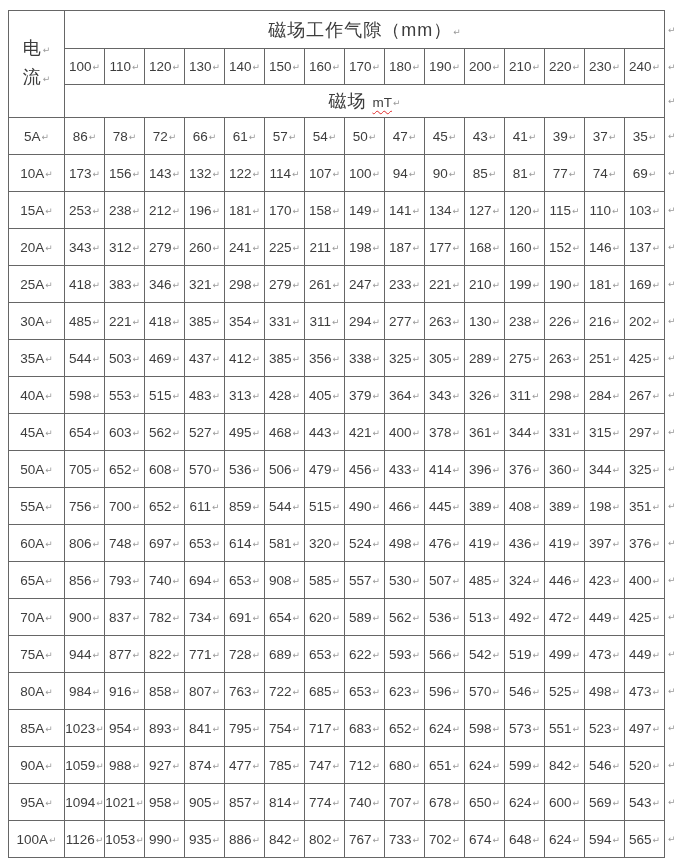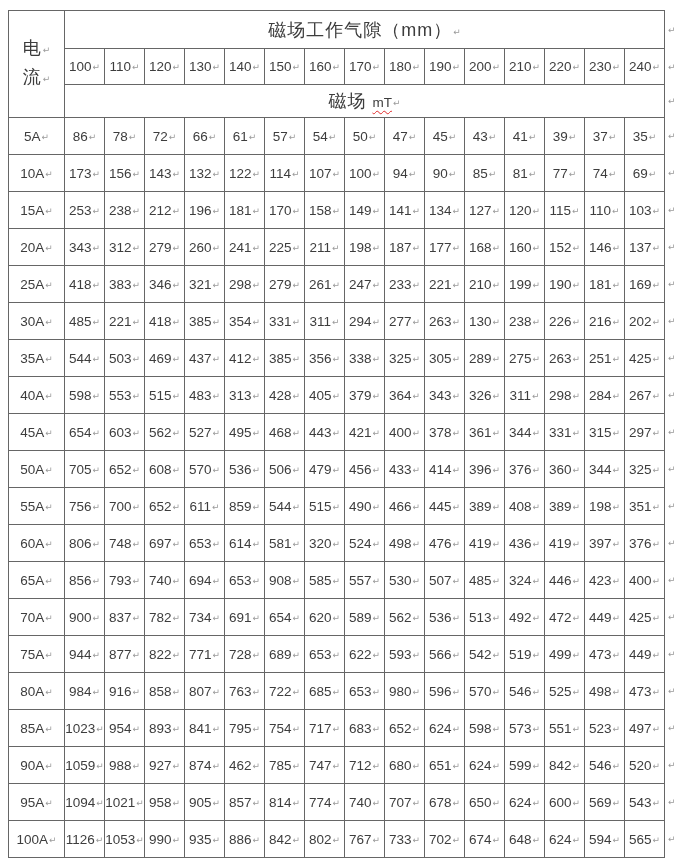--- a/index.html
+++ b/index.html
@@ -374,21 +374,21 @@
       <tr>
         <td><span>80A</span><span class="mark">↵</span></td>
         <td><span>984</span><span class="mark">↵</span></td>
         <td><span>916</span><span class="mark">↵</span></td>
         <td><span>858</span><span class="mark">↵</span></td>
         <td><span>807</span><span class="mark">↵</span></td>
         <td><span>763</span><span class="mark">↵</span></td>
         <td><span>722</span><span class="mark">↵</span></td>
         <td><span>685</span><span class="mark">↵</span></td>
         <td><span>653</span><span class="mark">↵</span></td>
-        <td><span>980</span><span class="mark">↵</span></td>
+        <td><span>623</span><span class="mark">↵</span></td>
         <td><span>596</span><span class="mark">↵</span></td>
         <td><span>570</span><span class="mark">↵</span></td>
         <td><span>546</span><span class="mark">↵</span></td>
         <td><span>525</span><span class="mark">↵</span></td>
         <td><span>498</span><span class="mark">↵</span></td>
         <td><span>473</span><span class="mark">↵</span></td>
         <td class="rowmark">↵</td>
       </tr>
       <tr>
         <td><span>85A</span><span class="mark">↵</span></td>
@@ -408,21 +408,21 @@
         <td><span>523</span><span class="mark">↵</span></td>
         <td><span>497</span><span class="mark">↵</span></td>
         <td class="rowmark">↵</td>
       </tr>
       <tr>
         <td><span>90A</span><span class="mark">↵</span></td>
         <td><span>1059</span><span class="mark">↵</span></td>
         <td><span>988</span><span class="mark">↵</span></td>
         <td><span>927</span><span class="mark">↵</span></td>
         <td><span>874</span><span class="mark">↵</span></td>
-        <td><span>462</span><span class="mark">↵</span></td>
+        <td><span>477</span><span class="mark">↵</span></td>
         <td><span>785</span><span class="mark">↵</span></td>
         <td><span>747</span><span class="mark">↵</span></td>
         <td><span>712</span><span class="mark">↵</span></td>
         <td><span>680</span><span class="mark">↵</span></td>
         <td><span>651</span><span class="mark">↵</span></td>
         <td><span>624</span><span class="mark">↵</span></td>
         <td><span>599</span><span class="mark">↵</span></td>
         <td><span>842</span><span class="mark">↵</span></td>
         <td><span>546</span><span class="mark">↵</span></td>
         <td><span>520</span><span class="mark">↵</span></td>

